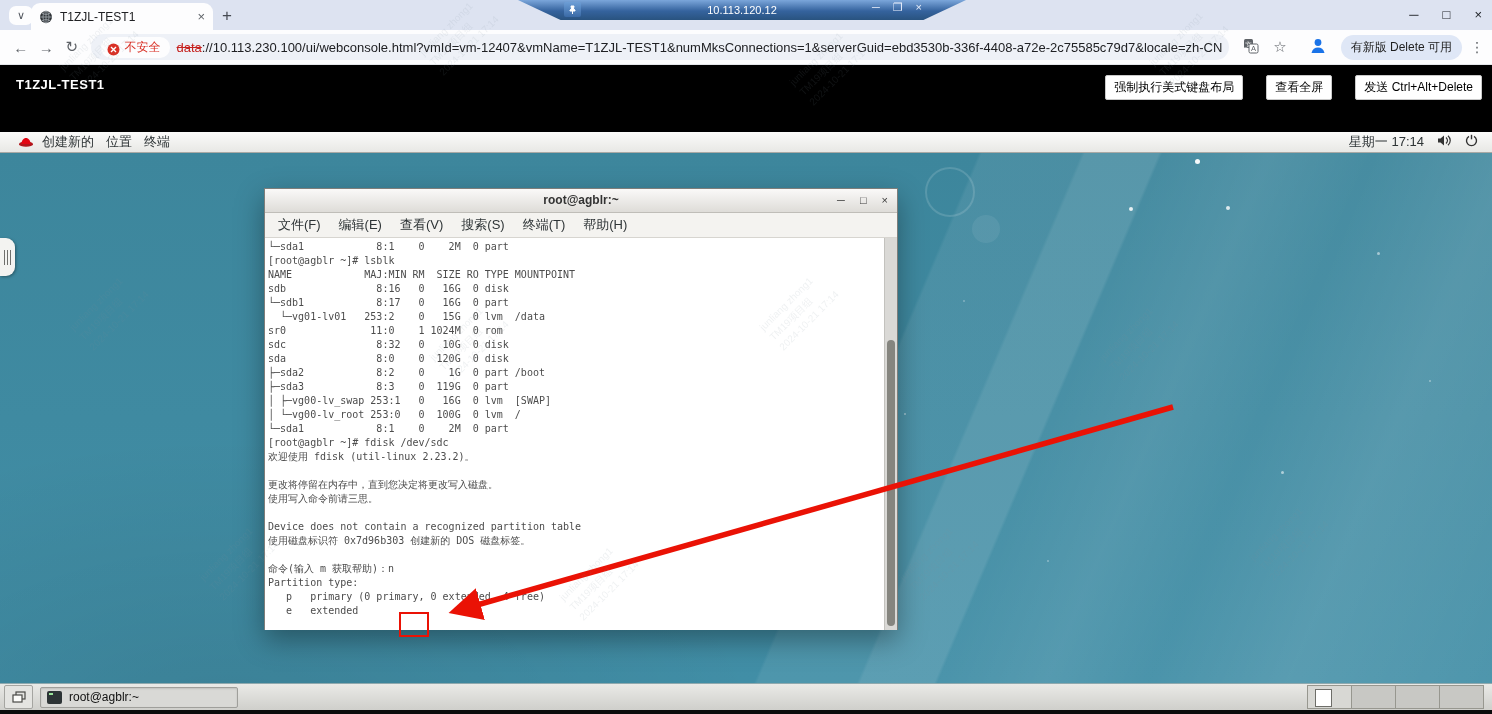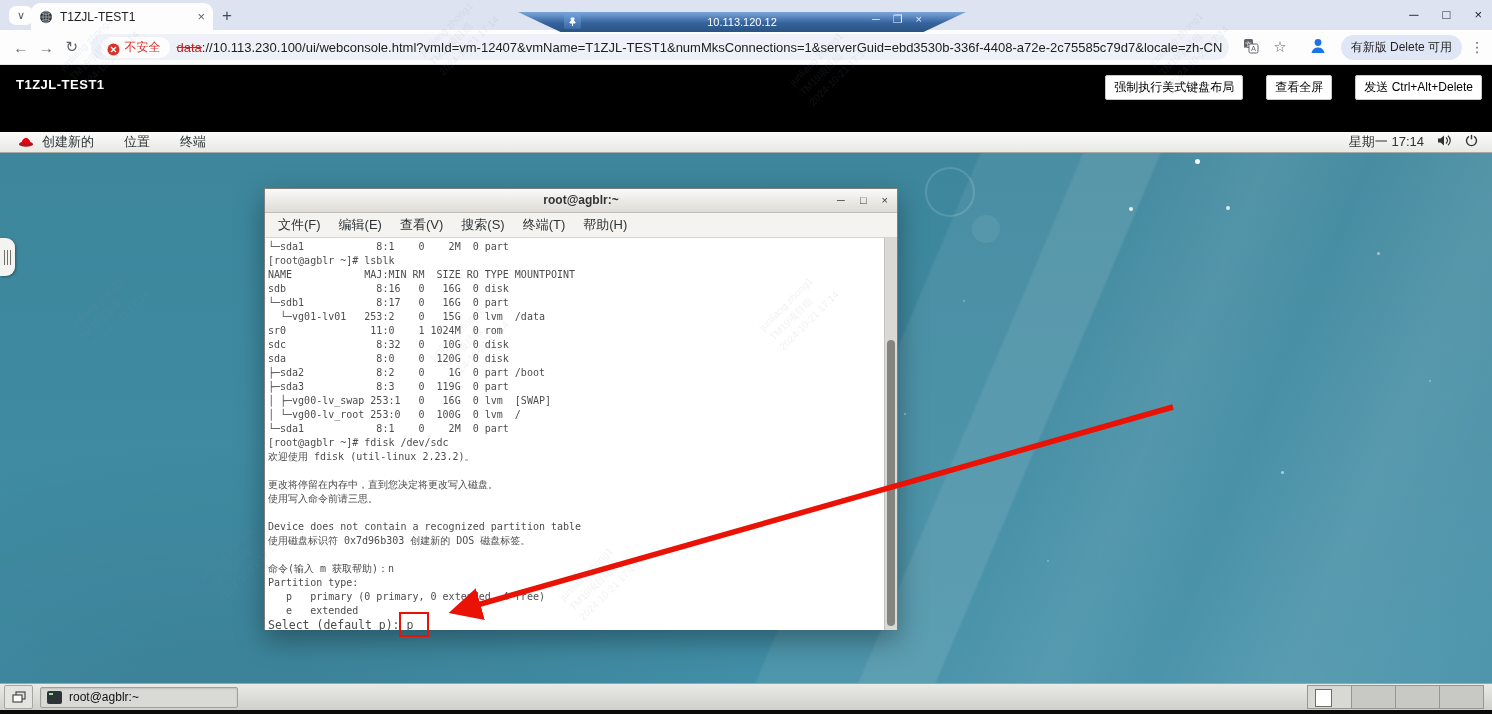--- a/index.html
+++ b/index.html
@@ -11,21 +11,21 @@
     color:#51565e;font-size:11px;text-align:center;line-height:18px;}
   .tab{position:absolute;left:31px;top:3px;width:182px;height:27px;background:#fdfdfe;border-radius:9px 9px 0 0;
     display:flex;align-items:center;padding:0 8px;box-sizing:border-box;}
   .tab-title{font-size:12px;color:#202124;margin-left:7px;flex:1;white-space:nowrap;overflow:hidden;}
   .tab-close{color:#5f6368;font-size:13px;margin-left:6px;}
   .newtab{position:absolute;left:222px;top:4px;color:#454a52;font-size:17px;line-height:24px;}
   .win-controls{position:absolute;right:10px;top:4px;display:flex;gap:24px;color:#1b1e23;font-size:13px;}
   .win-controls span{line-height:22px;}
 
   
-  .rdp-bar{position:absolute;left:518px;top:12px;width:448px;height:20px;z-index:9;
+  .rdp-bar{position:absolute;left:518px;top:0;width:448px;height:20px;z-index:9;
     background:linear-gradient(#7ba6da,#35639e 55%,#29537f);
     clip-path:polygon(0 0,100% 0,90.5% 100%,9.5% 100%);
     display:flex;align-items:center;justify-content:center;}
   .rdp-title{color:#fff;font-size:11px;}
   .rdp-pin{position:absolute;left:46px;top:2px;width:17px;height:15px;background:linear-gradient(#6d9ed6,#3a6aa6);
     border-radius:2px;display:flex;align-items:center;justify-content:center;}
   .rdp-controls{position:absolute;right:44px;top:1px;display:flex;gap:13px;color:#e8eefb;font-size:11px;}
 
   
   .toolbar{position:absolute;left:0;top:30px;width:100%;height:35px;background:#fdfdfe;border-bottom:1px solid #e4e6ea;
@@ -45,21 +45,21 @@
   .console-bar{position:absolute;left:0;top:65px;width:100%;height:67px;background:#000;z-index:4;}
   .vm-title{position:absolute;left:16px;top:12px;color:#fff;font-weight:bold;font-size:13px;letter-spacing:.5px;}
   .console-buttons{position:absolute;right:10px;top:10px;display:flex;gap:23px;}
   .console-buttons button{background:#fff;color:#000;border:1px solid #c9c9c9;border-radius:2px;font-size:12px;
     font-family:"Liberation Sans",sans-serif;padding:3px 8px;}
 
   
   .gnome-panel{position:absolute;left:0;top:132px;width:100%;height:21px;
     background:linear-gradient(#fbfbfa,#e8e8e5);border-bottom:1px solid #a9a9a5;
     display:flex;align-items:center;font-size:13px;color:#2e3436;box-sizing:border-box;z-index:3;}
-  .panel-item{margin-left:30px;}
+  .panel-item{margin-left:12px;}
   .panel-right{margin-left:auto;display:flex;align-items:center;gap:13px;margin-right:14px;}
 
   
   .desktop{position:absolute;left:0;top:153px;width:100%;height:530px;z-index:1;
     background:
       linear-gradient(113deg,
         rgba(255,255,255,0) 57%, rgba(255,255,255,.07) 57.2%,
         rgba(255,255,255,.07) 63%, rgba(255,255,255,.14) 63.2%,
         rgba(255,255,255,.14) 67.5%, rgba(255,255,255,.05) 67.7%,
         rgba(255,255,255,.11) 74%, rgba(255,255,255,.05) 80%,
@@ -318,21 +318,20 @@
 更改将停留在内存中，直到您决定将更改写入磁盘。
 使用写入命令前请三思。
 
 Device does not contain a recognized partition table
 使用磁盘标识符 0x7d96b303 创建新的 DOS 磁盘标签。
 
 命令(输入 m 获取帮助)：n
 Partition type:
    p   primary (0 primary, 0 extended, 4 free)
    e   extended</pre>
-      <div class="prompt-line"><span>Select (default p): </span><span>p</span></div>
       <div class="term-scrollbar">
         <div class="term-thumb"></div>
       </div>
     </div>
   </div>
 
   <div class="red-box"></div>
 
   <svg class="arrow-svg" width="1492" height="714" viewBox="0 0 1492 714">
     <defs>

